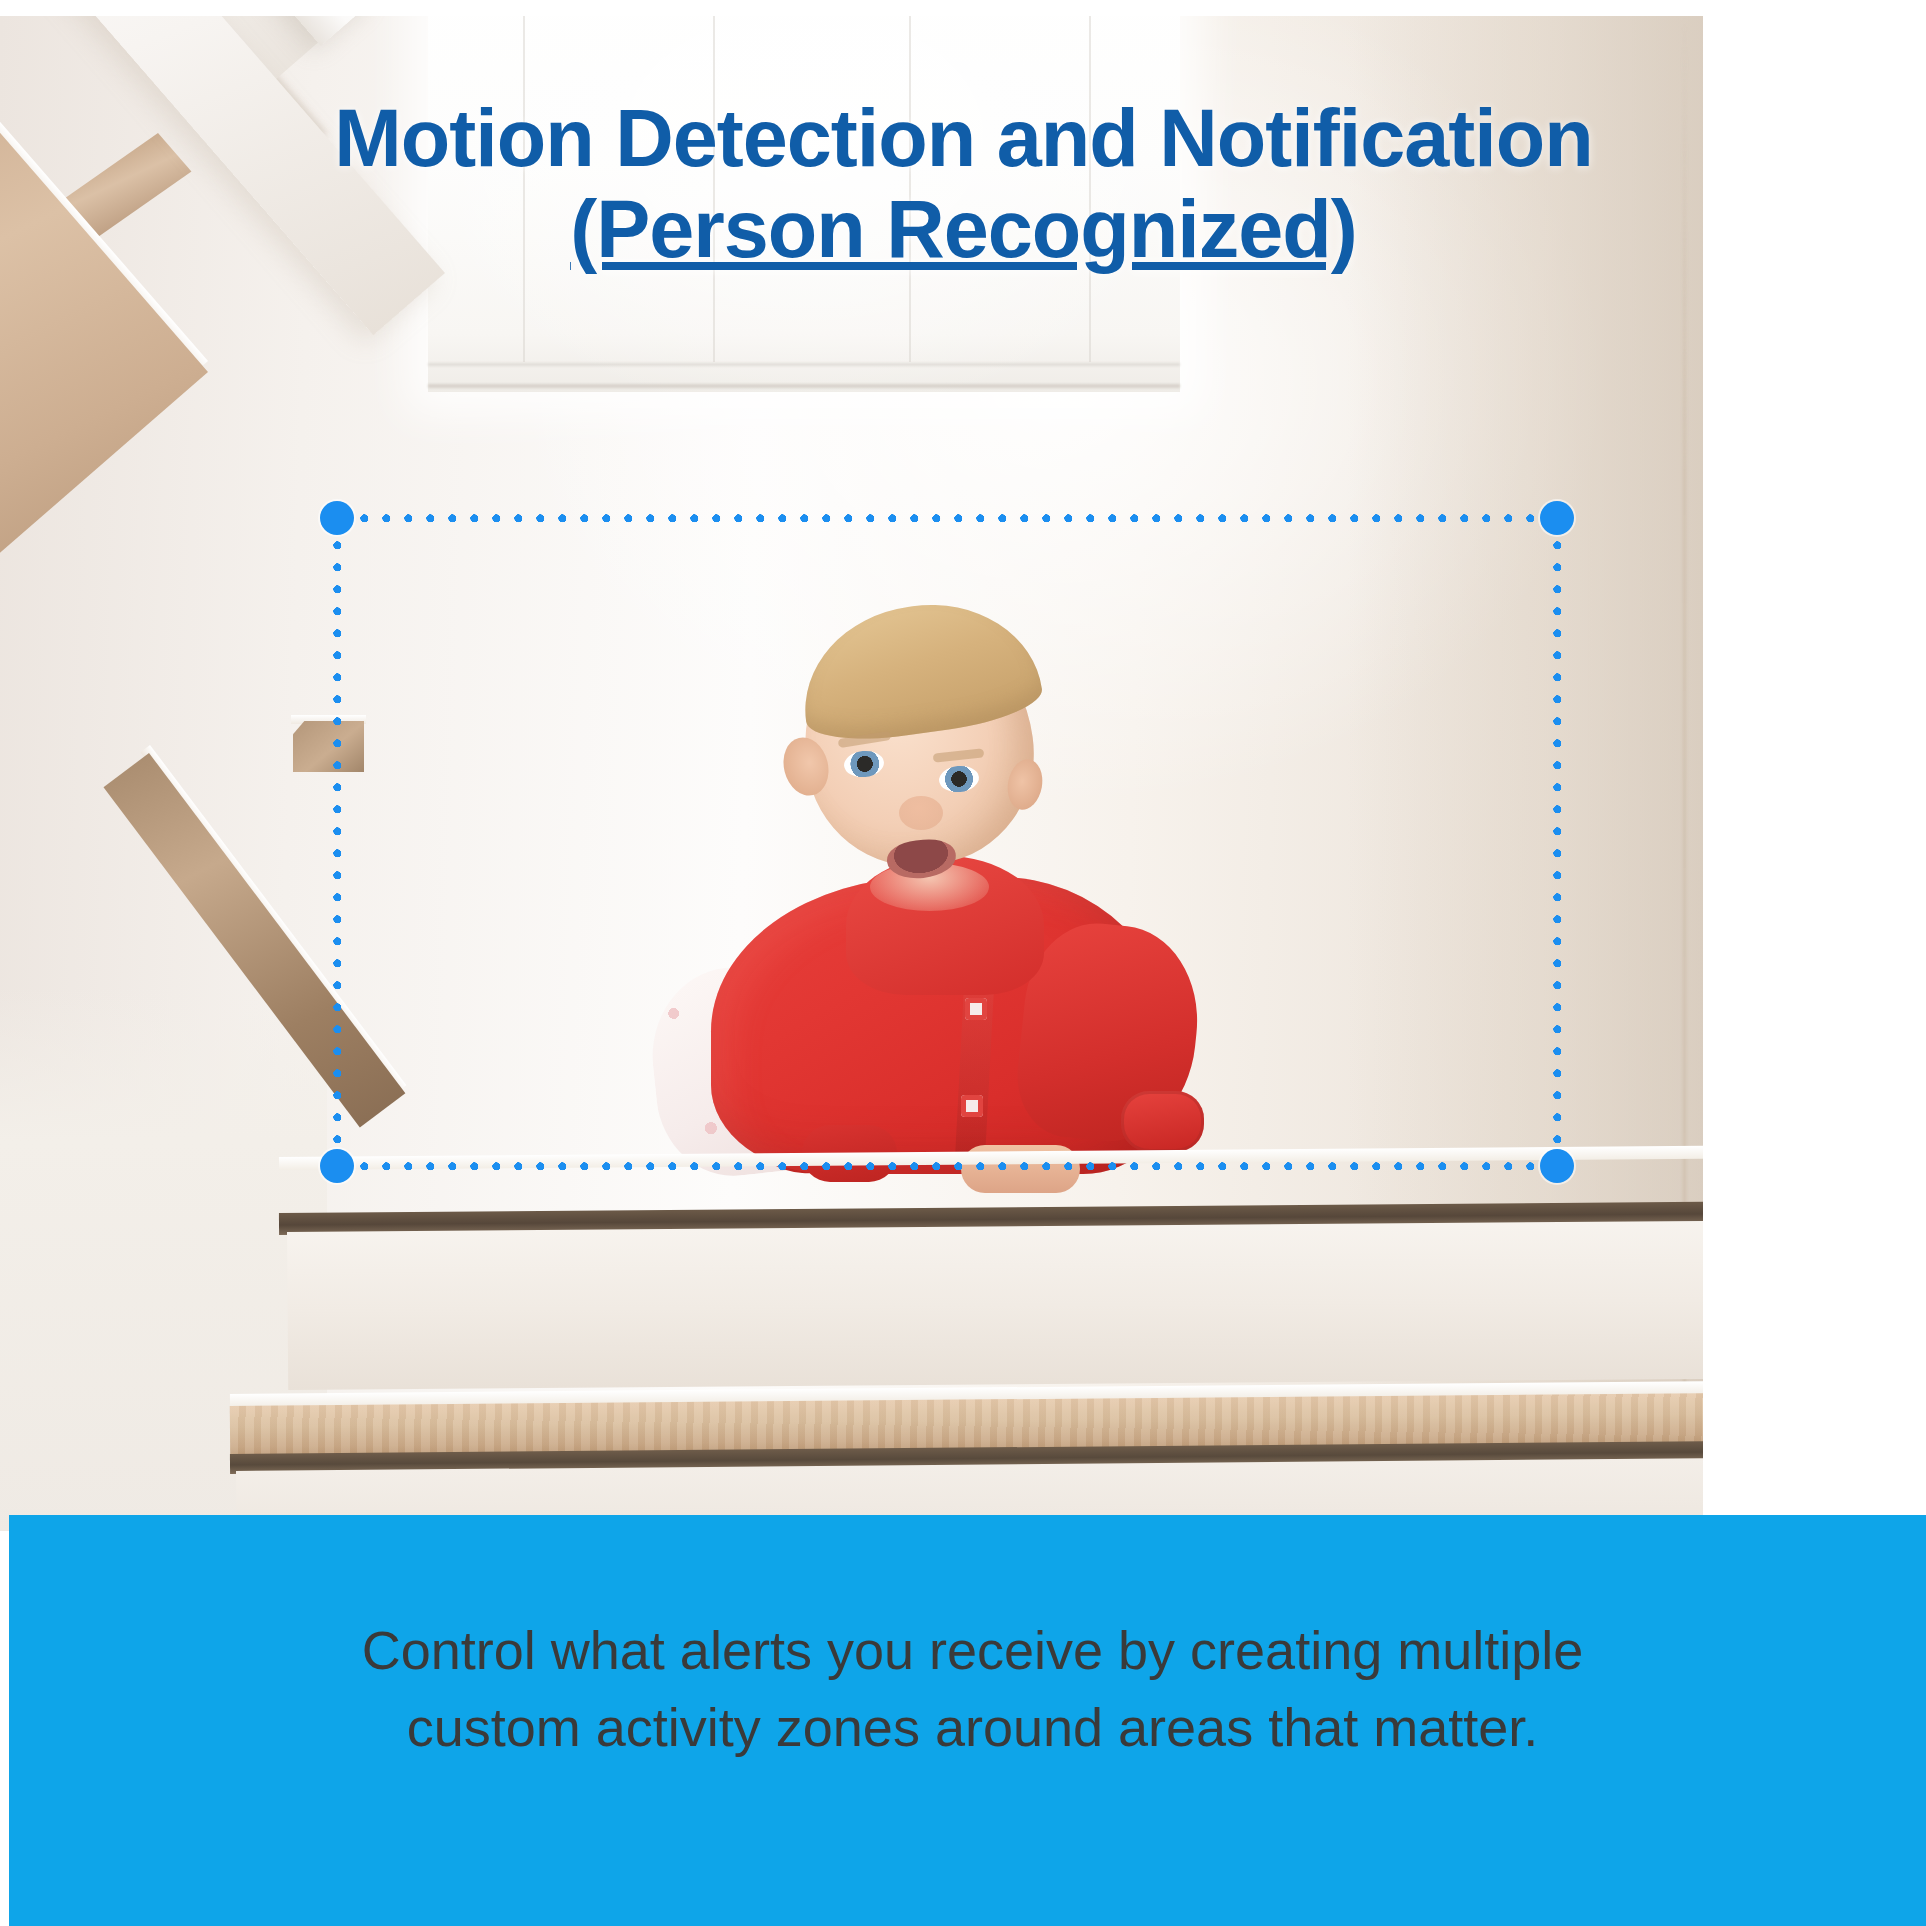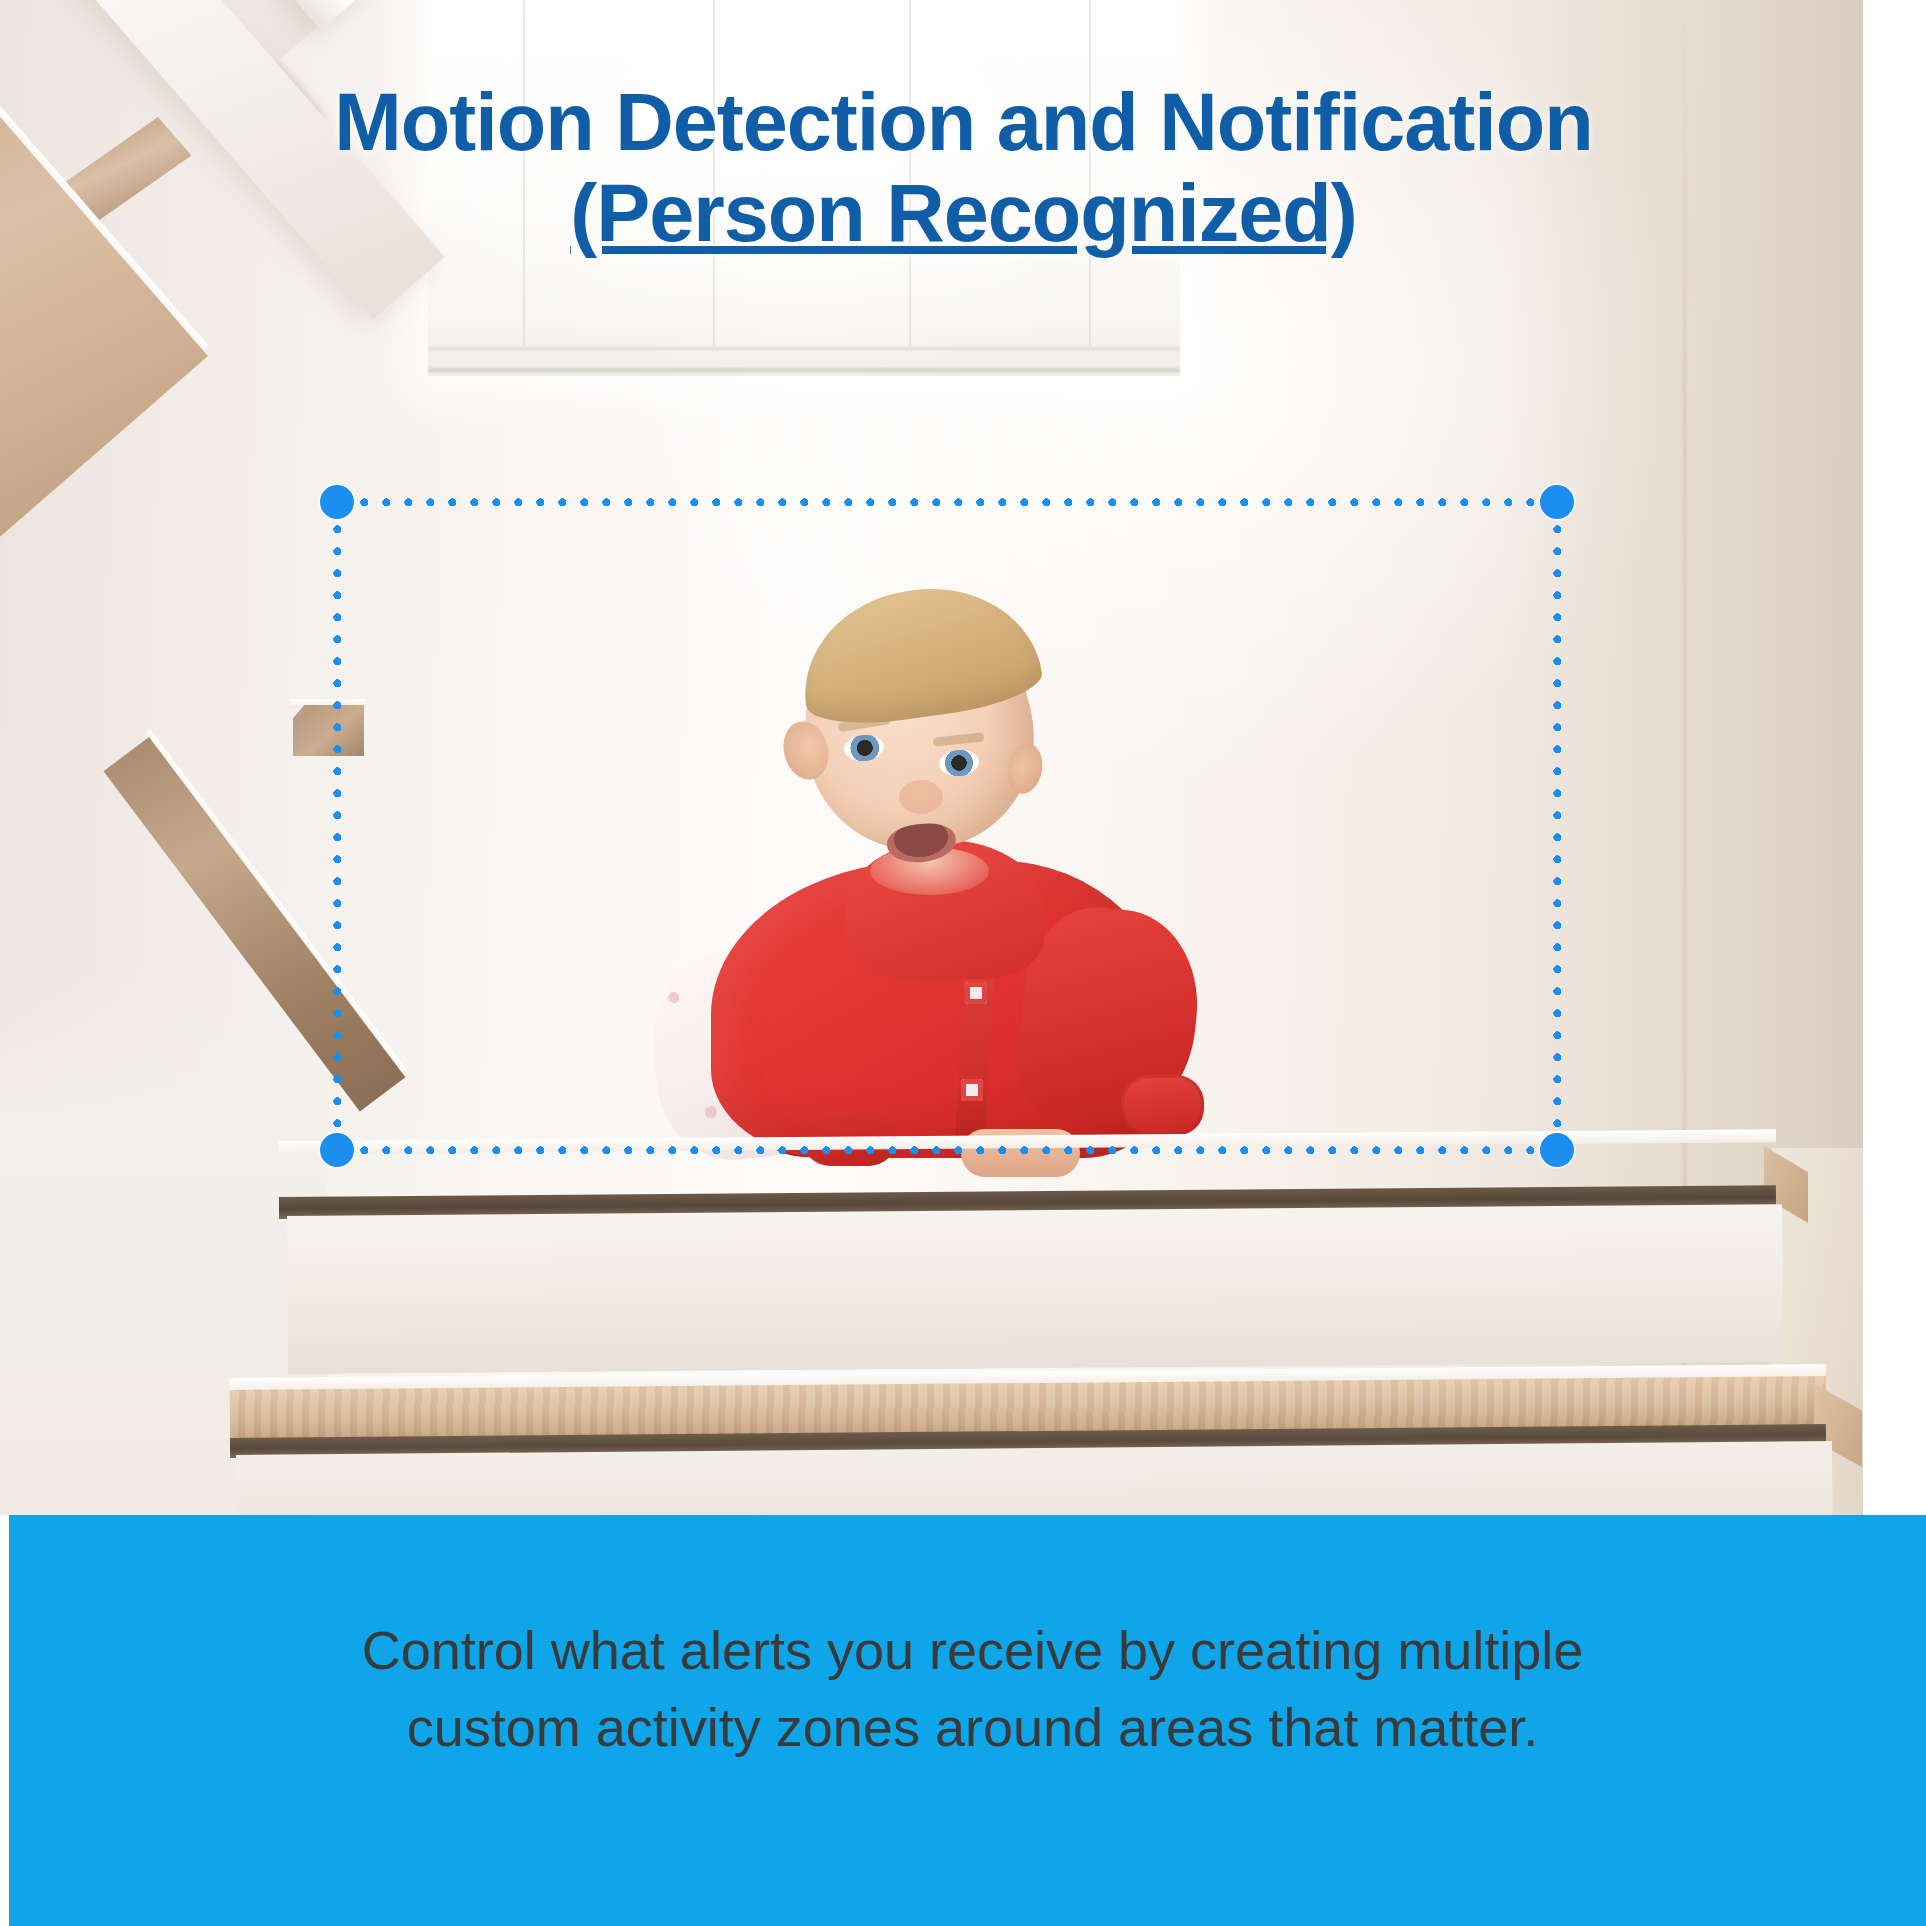--- a/index.html
+++ b/index.html
@@ -1,21 +1,21 @@
 <!DOCTYPE html>
 <html><head>
 <meta charset="utf-8">
 <style>
   html,body{margin:0;padding:0;background:#fff;}
   body{width:1927px;height:1927px;overflow:hidden;font-family:"Liberation Sans",sans-serif;}
 
   #page{position:relative;width:1927px;height:1927px;background:#ffffff;overflow:hidden;}
 
   
-  #photo{position:absolute;left:0;top:0;width:1863px;height:1515px;overflow:hidden;
+  #photo{position:absolute;left:0;top:16px;width:1703px;height:1515px;overflow:hidden;
          background:linear-gradient(100deg,#efeae6 0%,#f6f3f0 28%,#fbfaf8 50%,#f4efe9 72%,#eee7e0 100%);}
 
   
   .wall{position:absolute;inset:0;
         background:
           radial-gradient(ellipse 891px 693px at 62% 24%, rgba(255,255,255,.95) 0%, rgba(255,255,255,0) 62%),
           linear-gradient(92deg,#ece5df 0%,#f5f1ed 18%,#fdfcfb 44%,#f7f2ec 66%,#ece4db 88%,#e6ddd3 100%);}
 
   
   .wall-right-shade{position:absolute;right:0;top:0;width:356px;height:100%;

